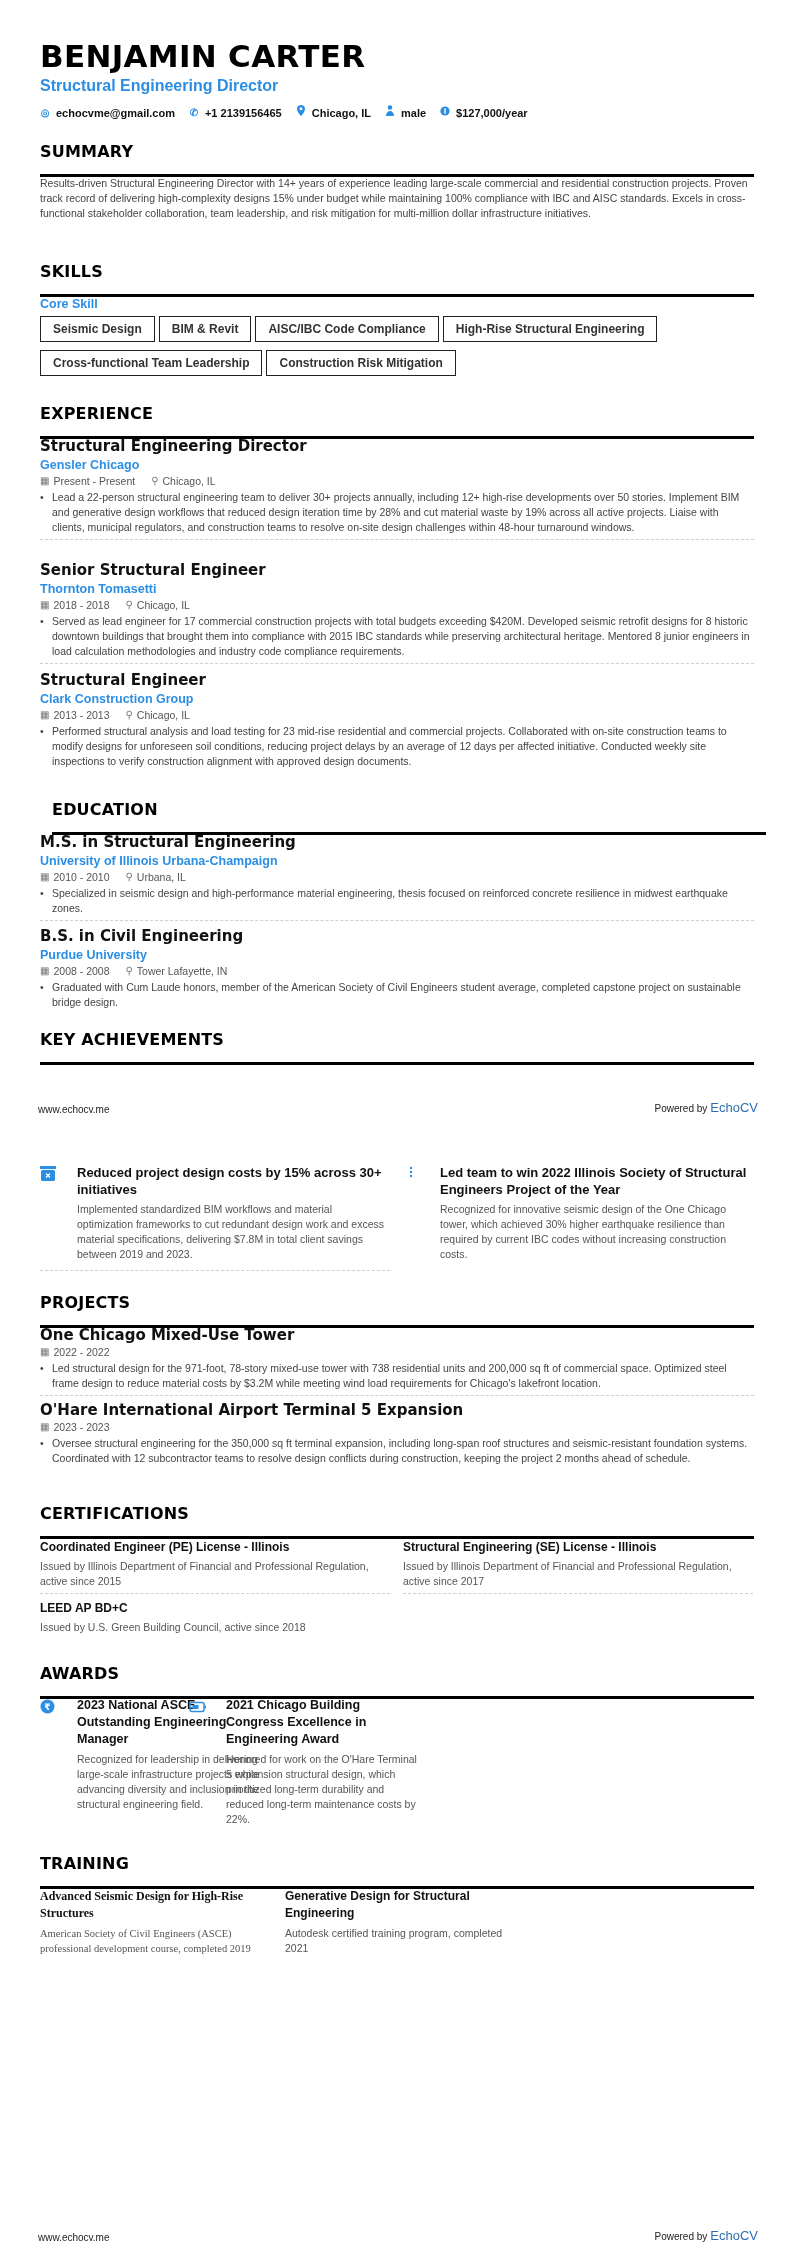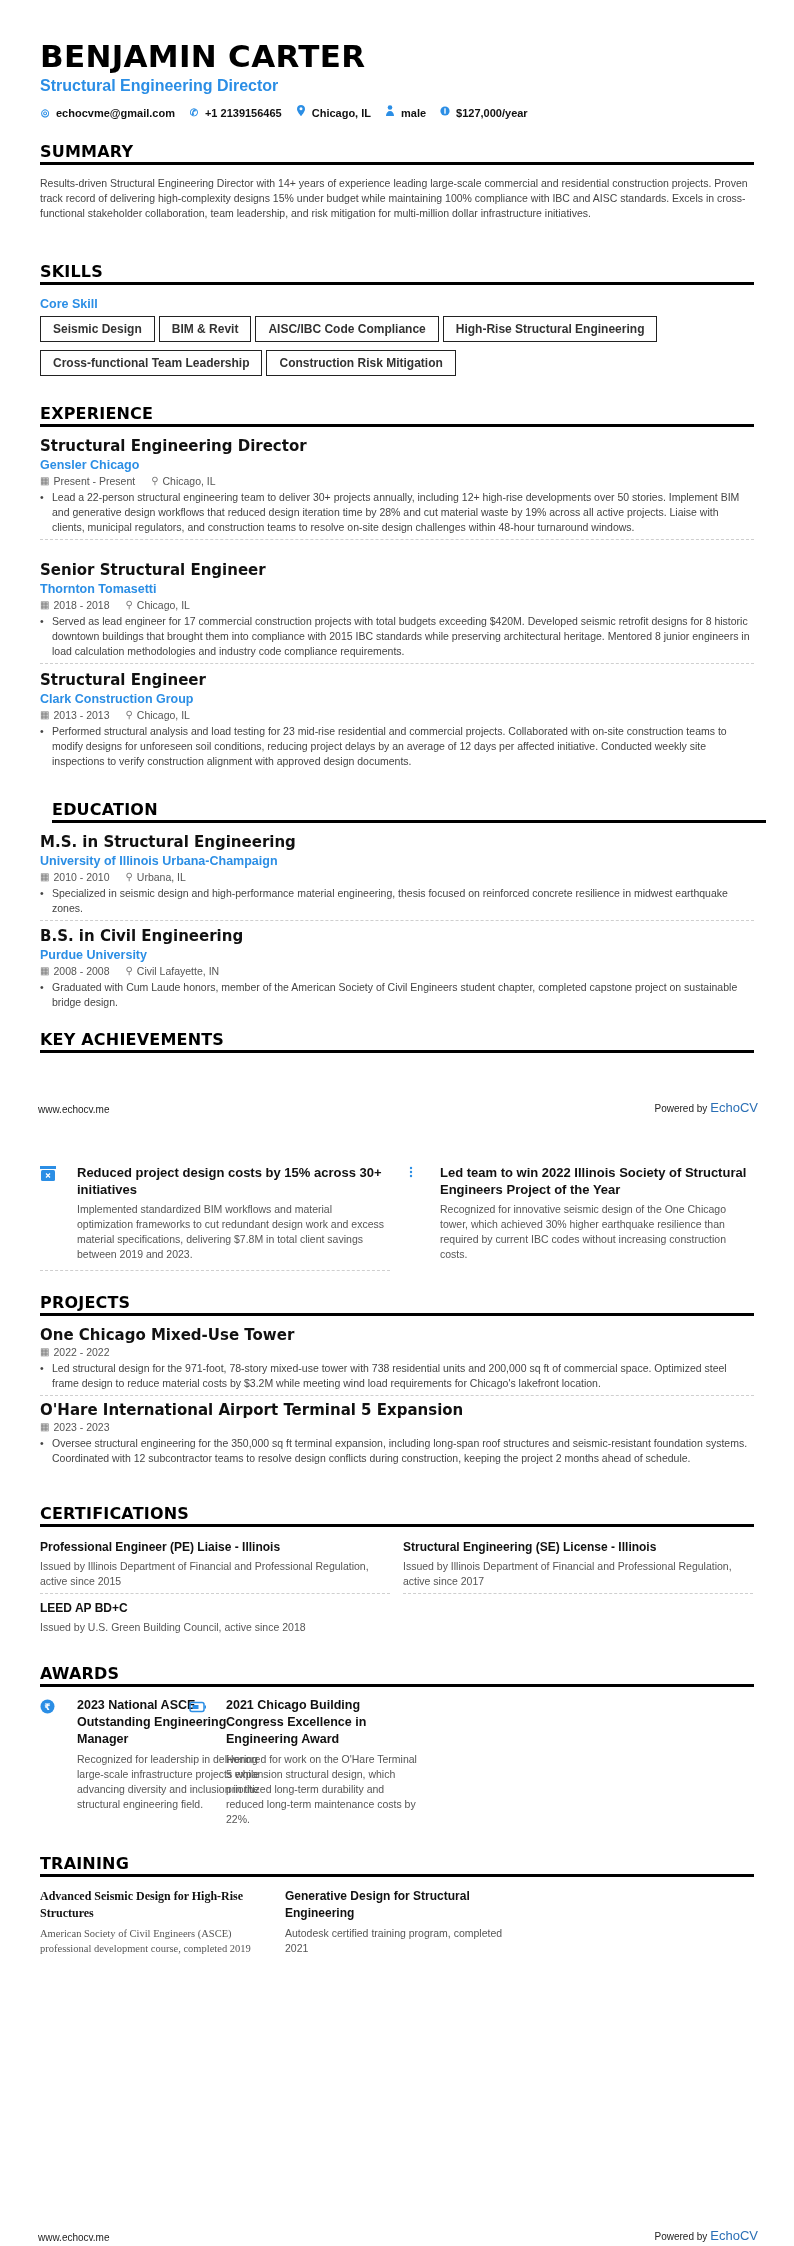--- a/index.html
+++ b/index.html
@@ -7,21 +7,21 @@
   body { font-family: "Liberation Sans", sans-serif; color: #222; position: relative; height: 2246px; overflow: hidden; }
   .page { position: absolute; left: 40px; width: 714px; }
 
   .name { font-family: "DejaVu Sans", sans-serif; font-weight: bold; font-size: 31px; letter-spacing: 0.3px; color: #000; line-height: 36px; }
   .title { font-weight: bold; font-size: 16px; color: #2b8ee5; line-height: 20px; }
   .contacts { display: flex; align-items: center; font-size: 11px; font-weight: bold; color: #111; gap: 0; line-height: 14px; }
   .contact { display: flex; align-items: center; margin-right: 14px; }
   .contact .ic { color: #2b8ee5; font-size: 10px; margin-right: 6px; width: 10px; text-align: center; }
 
   .sec-h { position: absolute; left: 40px; width: 714px; border-bottom: 3px solid #000; }
-  .sec-h span { display: block; font-family: "DejaVu Sans", sans-serif; font-weight: bold; font-size: 16px; color: #000; line-height: 20px; padding-bottom: 0; letter-spacing: 0.2px; }
+  .sec-h span { display: block; font-family: "DejaVu Sans", sans-serif; font-weight: bold; font-size: 16px; color: #000; line-height: 20px; padding-bottom: 12px; letter-spacing: 0.2px; }
 
   .para { font-size: 10.5px; line-height: 15px; color: #444; }
 
   .sub-blue { font-weight: bold; font-size: 12.5px; color: #2b8ee5; line-height: 16px; }
   .chips { display: flex; flex-wrap: wrap; gap: 8px 4px; }
   .chip { border: 1.5px solid #222; padding: 4px 12px; font-size: 12px; font-weight: bold; color: #333; line-height: 16px; }
 
   .entry { position: absolute; left: 40px; width: 714px; }
   .entry.dash { border-bottom: 1px dashed #cfcfcf; }
   .e-title { font-family: "DejaVu Sans", sans-serif; font-weight: bold; font-size: 15px; color: #111; line-height: 20px; }
@@ -191,25 +191,25 @@
 </div>
 
 <div class="entry" style="top:926px;">
   <div class="e-title">B.S. in Civil Engineering</div>
   <div class="e-org">Purdue University</div>
   <div class="meta">
     <span class="mi">▦</span>
       <span>2008 - 2008</span>
     <span class="gap"></span>
     <span class="mi">⚲</span>
-      <span>Civil Lafayette, IN</span>
-  </div>
-  <div class="bullet">
-      <span class="dot">•</span>
-      <span>Graduated with Cum Laude honors, member of the American Society of Civil Engineers student chapter, completed capstone project on sustainable bridge design.</span>
+      <span>Tower Lafayette, IN</span>
+  </div>
+  <div class="bullet">
+      <span class="dot">•</span>
+      <span>Graduated with Cum Laude honors, member of the American Society of Civil Engineers student average, completed capstone project on sustainable bridge design.</span>
     </div>
 </div>
 
 <div class="sec-h" style="top:1030px;">
     <span>KEY ACHIEVEMENTS</span>
   </div>
 
 <div class="footer" style="top:1100px;">
   <span>www.echocv.me</span>
   <span><span class="pw">Powered by</span><span class="brand">EchoCV</span></span>
@@ -265,21 +265,21 @@
       <span class="dot">•</span>
       <span>Oversee structural engineering for the 350,000 sq ft terminal expansion, including long-span roof structures and seismic-resistant foundation systems. Coordinated with 12 subcontractor teams to resolve design conflicts during construction, keeping the project 2 months ahead of schedule.</span>
     </div>
 </div>
 
 <div class="sec-h" style="top:1504px;">
     <span>CERTIFICATIONS</span>
   </div>
 
 <div class="cert" style="left:40px; top:1539px; padding-bottom:4px; border-bottom:1px dashed #cfcfcf;">
-  <div class="t">Professional Engineer (PE) Liaise - Illinois</div>
+  <div class="t">Coordinated Engineer (PE) License - Illinois</div>
   <div class="d">Issued by Illinois Department of Financial and Professional Regulation, active since 2015</div>
 </div>
 <div class="cert" style="left:403px; top:1539px; padding-bottom:4px; border-bottom:1px dashed #cfcfcf;">
   <div class="t">Structural Engineering (SE) License - Illinois</div>
   <div class="d">Issued by Illinois Department of Financial and Professional Regulation, active since 2017</div>
 </div>
 <div class="cert" style="left:40px; top:1600px;">
   <div class="t">LEED AP BD+C</div>
   <div class="d">Issued by U.S. Green Building Council, active since 2018</div>
 </div>

